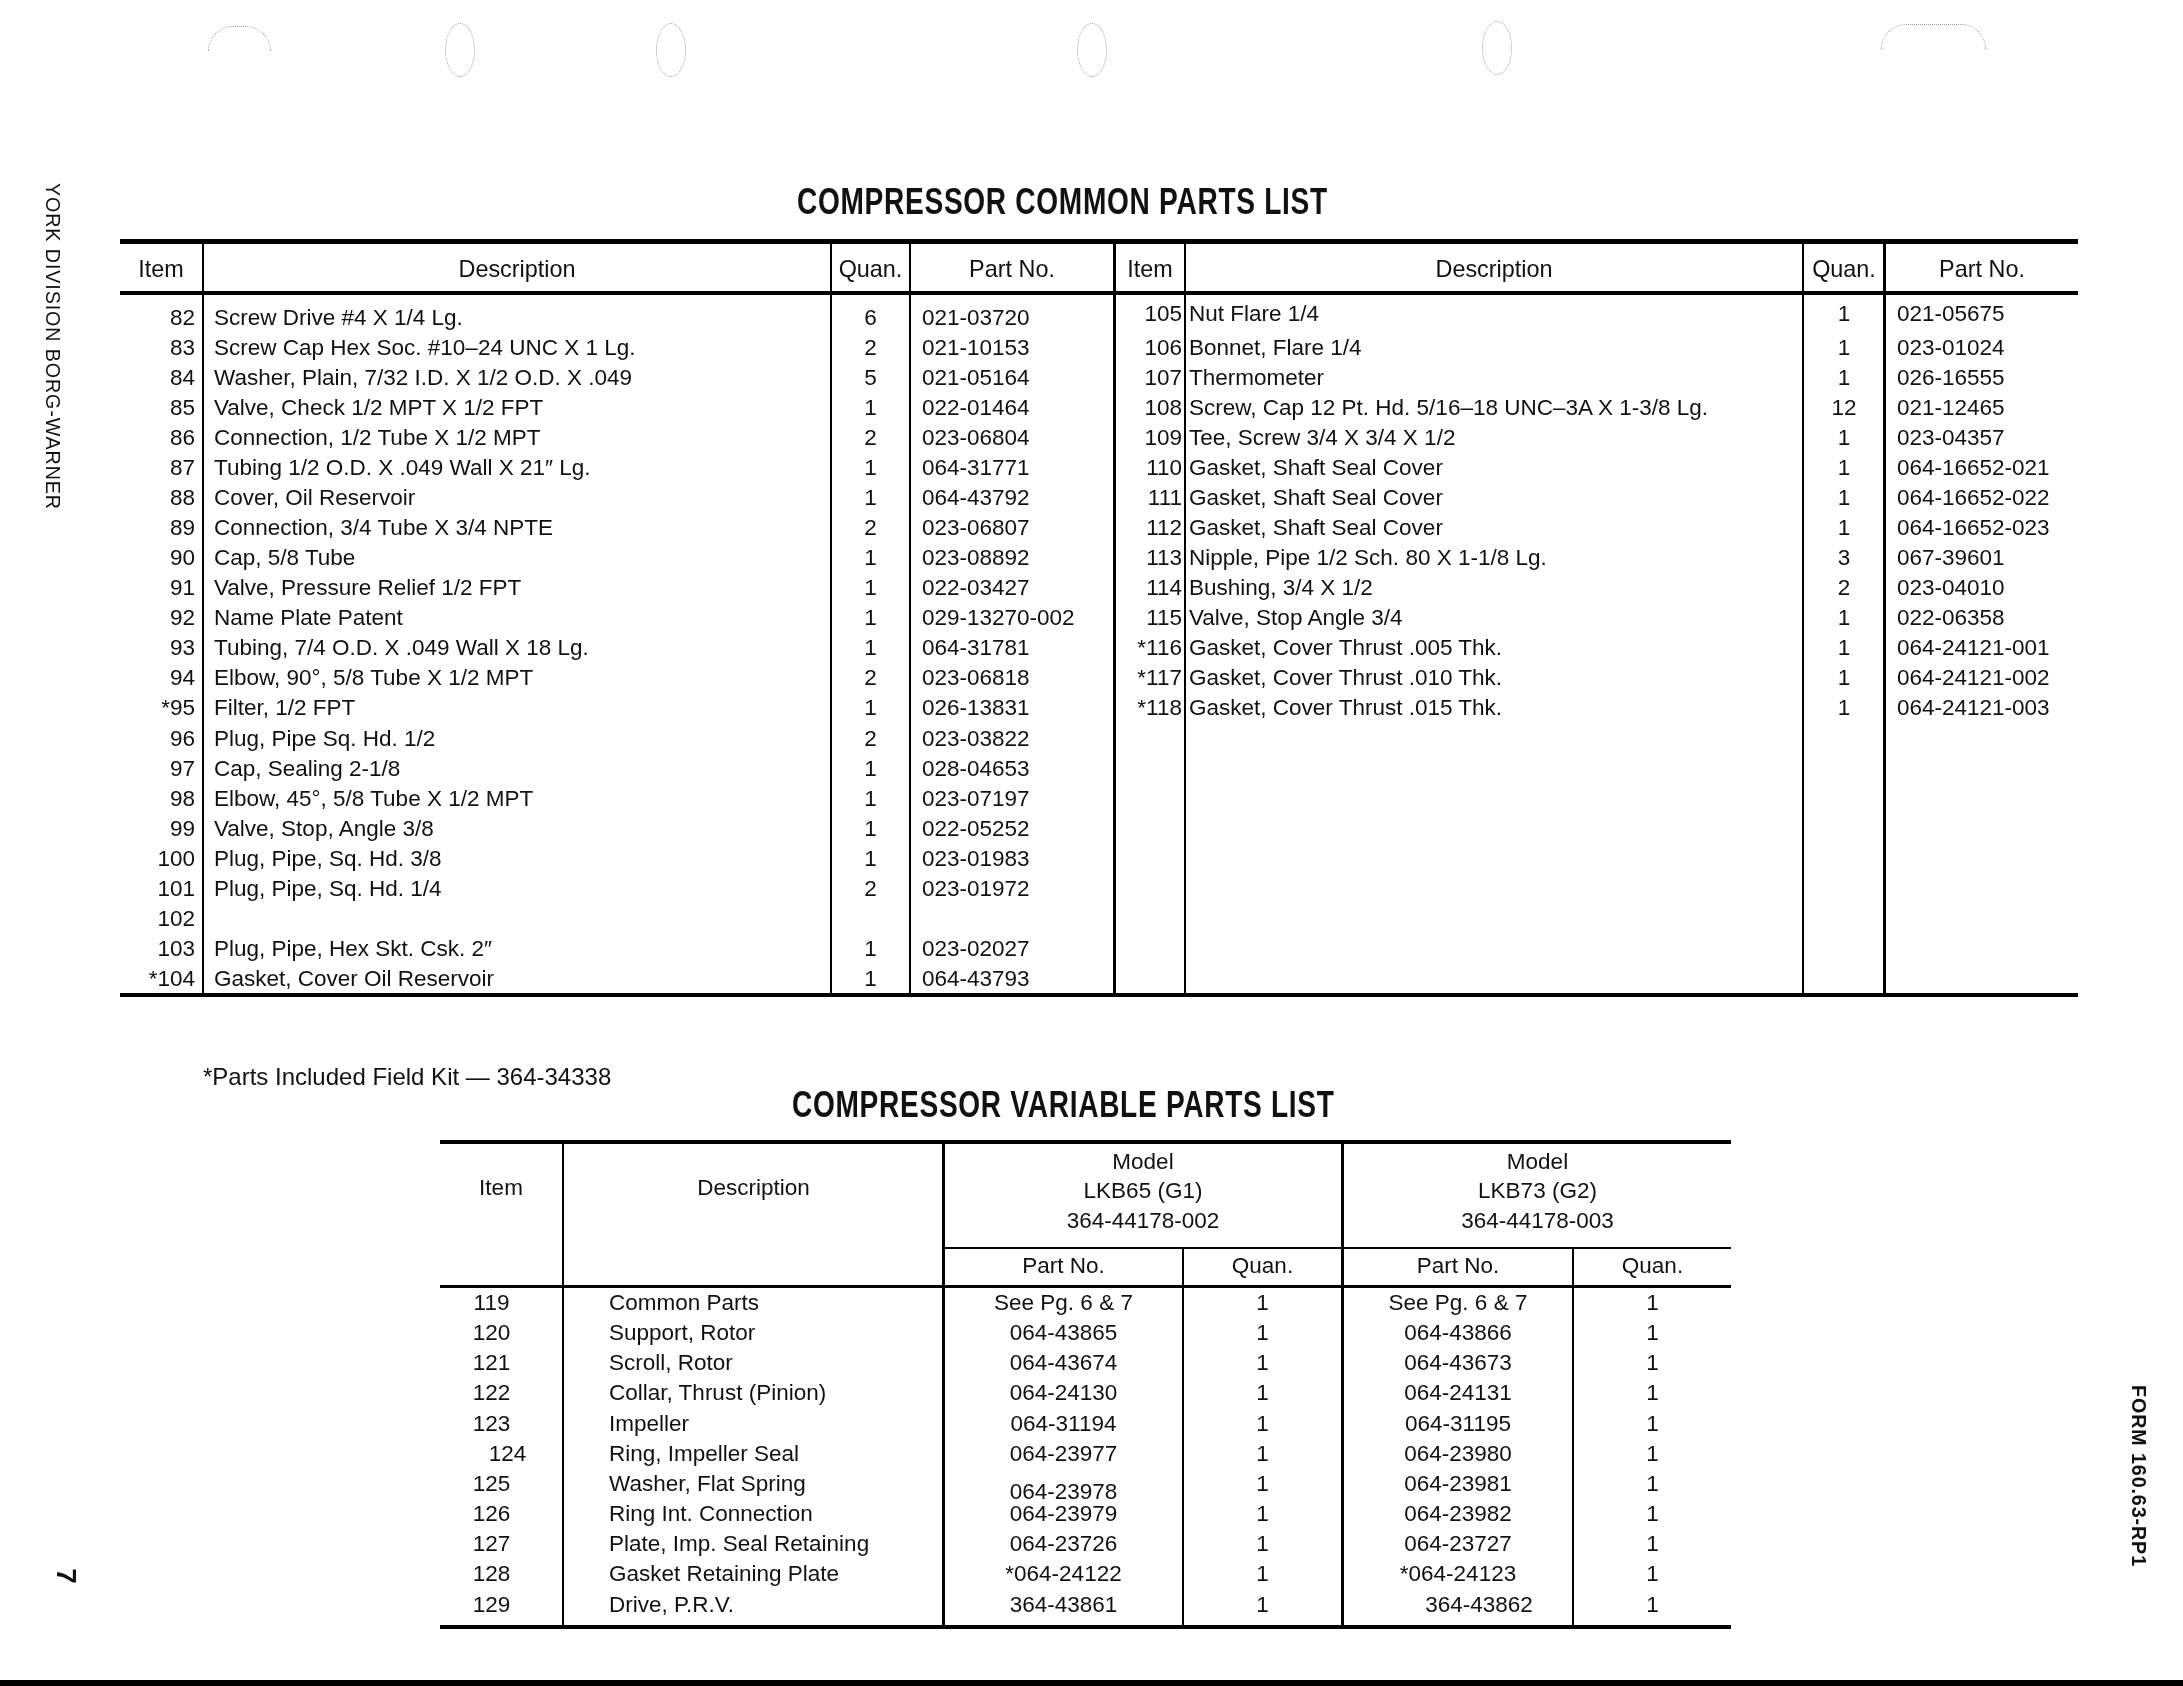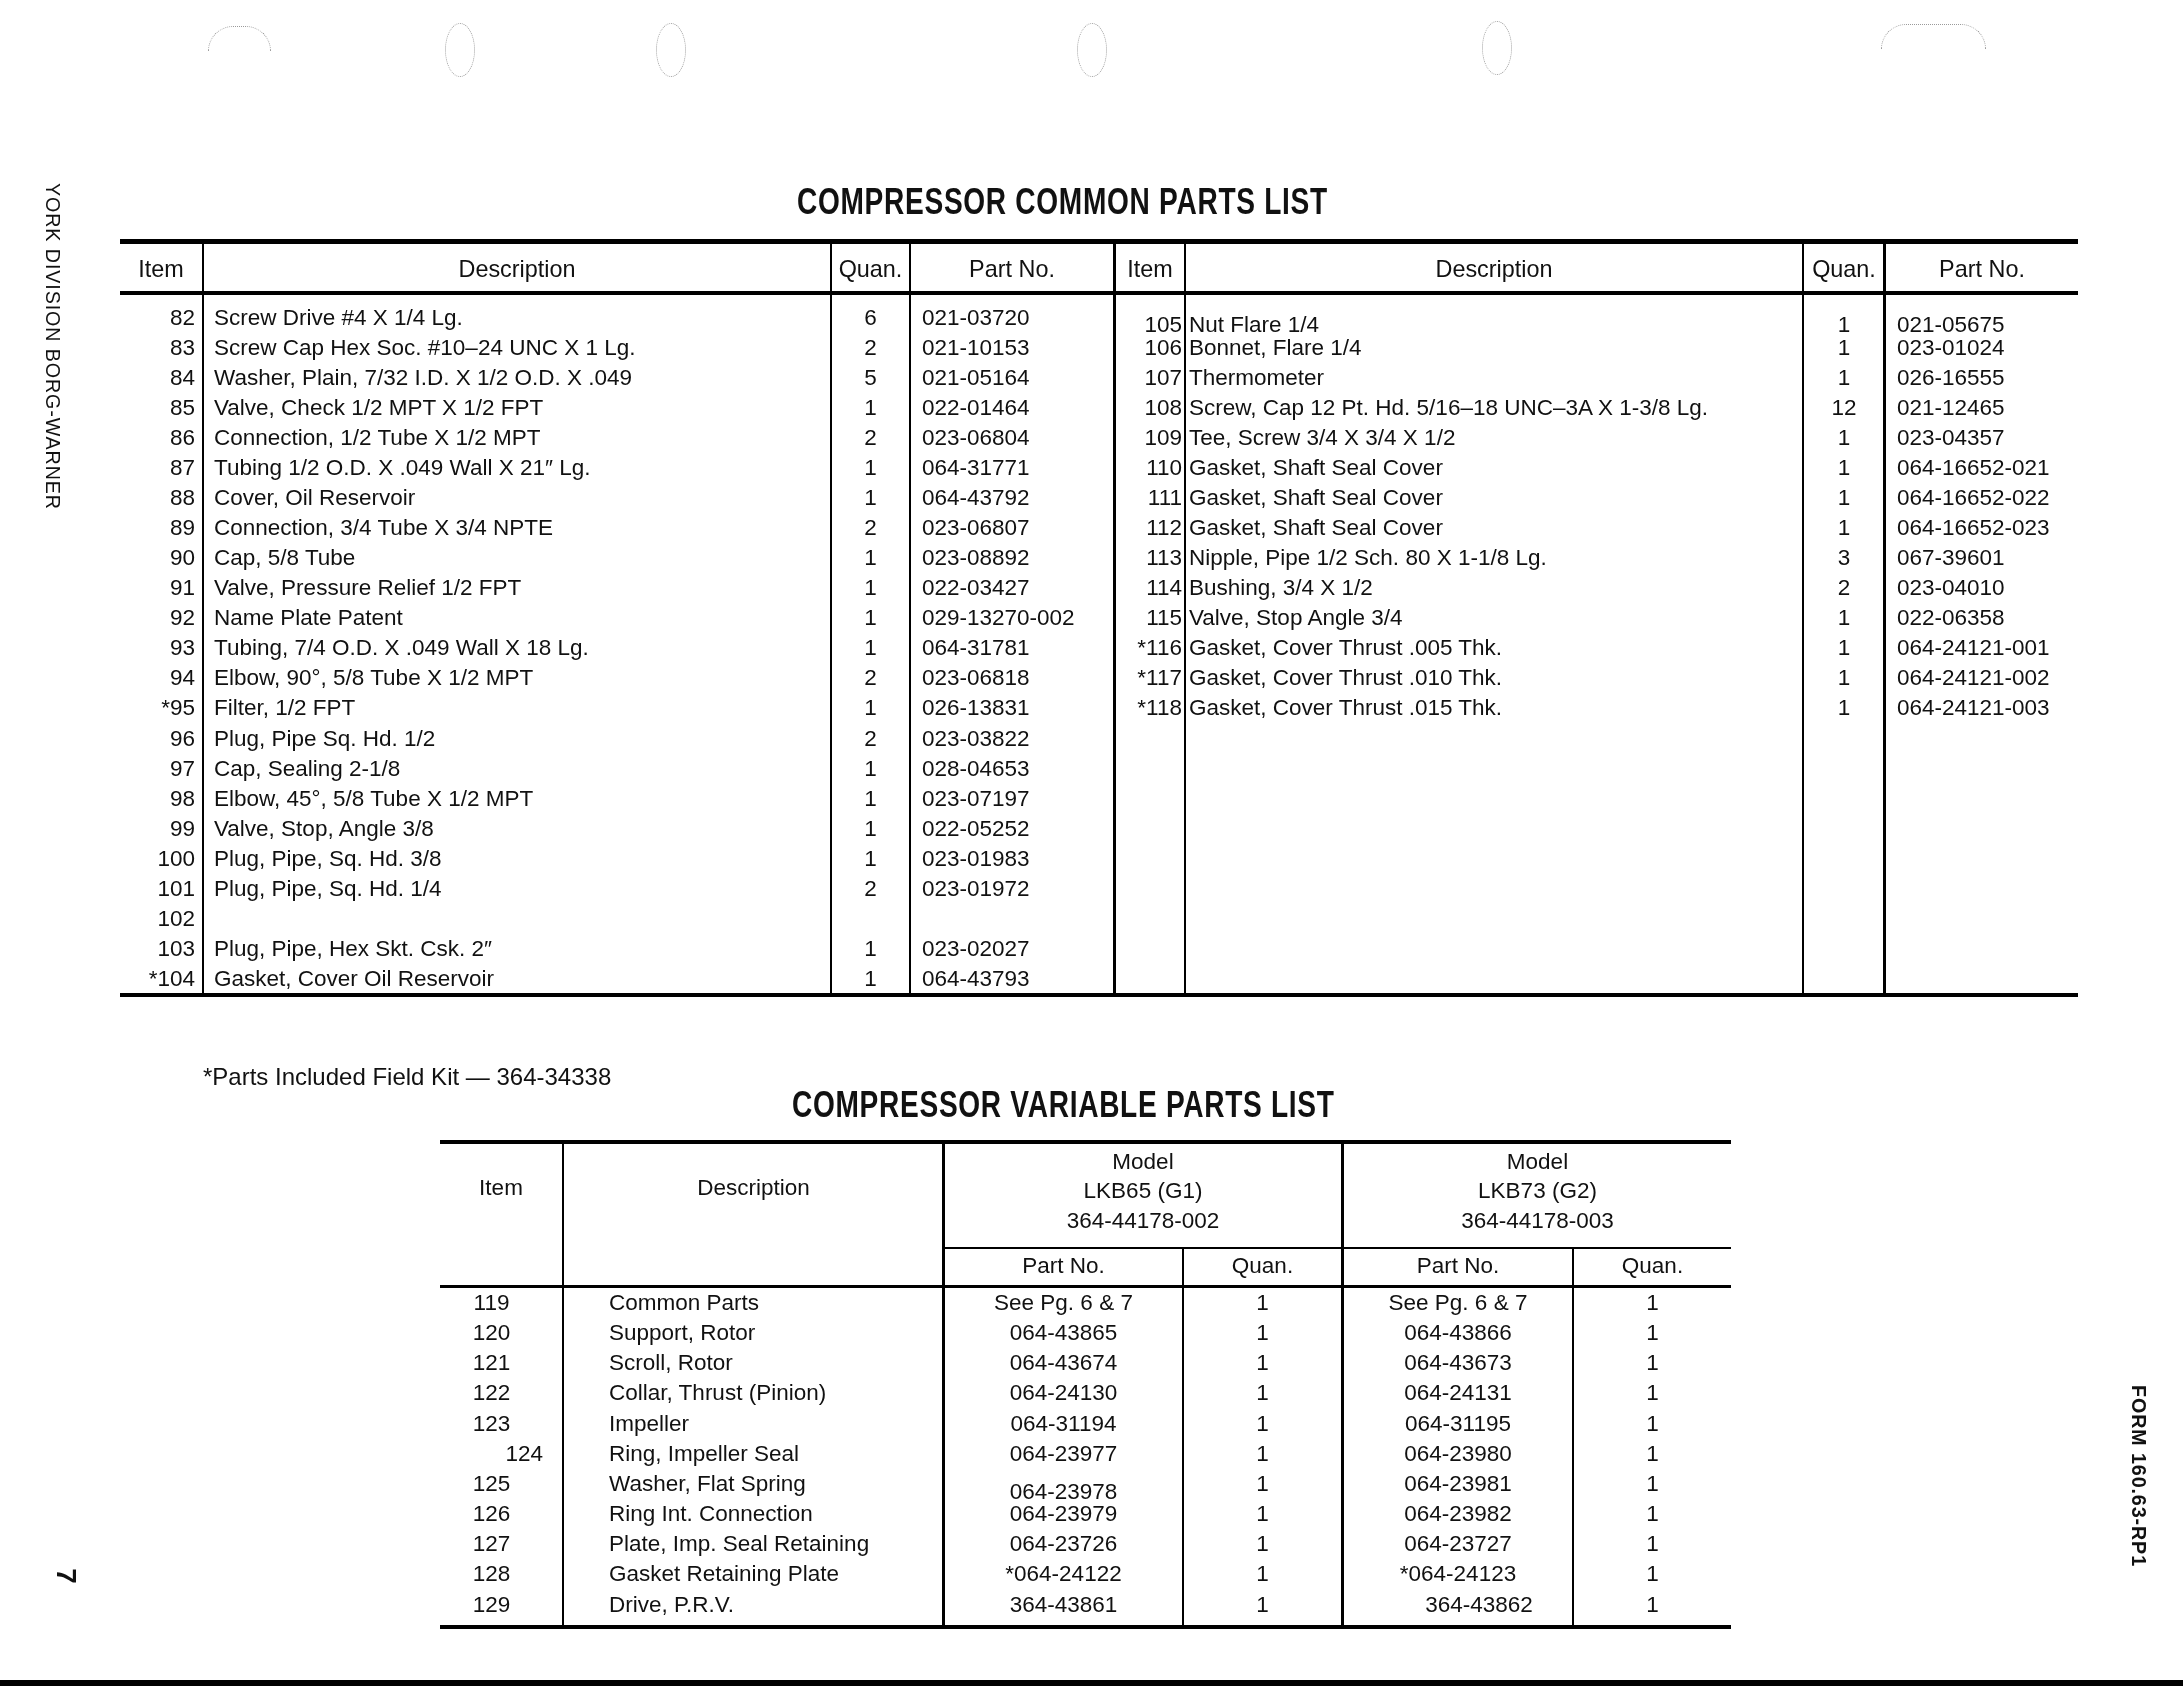--- a/index.html
+++ b/index.html
@@ -227,21 +227,21 @@
         <span style="left:802px;">023-02027</span>
       </div>
       <div class="row" style="top: 669px;">
         <span class="c-item" style="left:0;width:75px;">*104</span>
         <span style="left:94px;">Gasket, Cover Oil Reservoir</span>
         <span class="c-qty" style="left:712px;width:77px;">1</span>
         <span style="left:802px;">064-43793</span>
       </div>
     </div>
   <div class="rows" id="common-right-rows">
-      <div class="row" style="top: 15px; text-decoration: underline;">
+      <div class="row" style="top: 4px; text-decoration: underline;">
         <span class="c-item" style="left:996px;width:66px;">105</span>
         <span style="left:1069px;">Nut Flare 1/4</span>
         <span class="c-qty" style="left:1684px;width:80px;">1</span>
         <span style="left:1777px;">021-05675</span>
       </div>
       <div class="row" style="top: 38px;">
         <span class="c-item" style="left:996px;width:66px;">106</span>
         <span style="left:1069px;">Bonnet, Flare 1/4</span>
         <span class="c-qty" style="left:1684px;width:80px;">1</span>
         <span style="left:1777px;">023-01024</span>
@@ -388,21 +388,21 @@
       </div>
       <div class="vrow" style="top: 271px;">
         <span style="left:0;width:103px;">123</span>
         <span style="left:169px;text-align:left;">Impeller</span>
         <span style="left:505px;width:237px;">064-31194</span>
         <span style="left:744px;width:157px;">1</span>
         <span style="left:904px;width:228px;">064-31195</span>
         <span style="left:1134px;width:157px;">1</span>
       </div>
       <div class="vrow" style="top: 301px;">
-        <span style="left:0;width:103px;text-align:right;">124</span>
+        <span style="left:16px;width:103px;">124</span>
         <span style="left:169px;text-align:left;">Ring, Impeller Seal</span>
         <span style="left:505px;width:237px;">064-23977</span>
         <span style="left:744px;width:157px;">1</span>
         <span style="left:904px;width:228px;">064-23980</span>
         <span style="left:1134px;width:157px;">1</span>
       </div>
       <div class="vrow" style="top: 331px;">
         <span style="left:0;width:103px;">125</span>
         <span style="left:169px;text-align:left;">Washer, Flat Spring</span>
         <span style="left:505px;width:237px;margin-top:8px;">064-23978</span>

